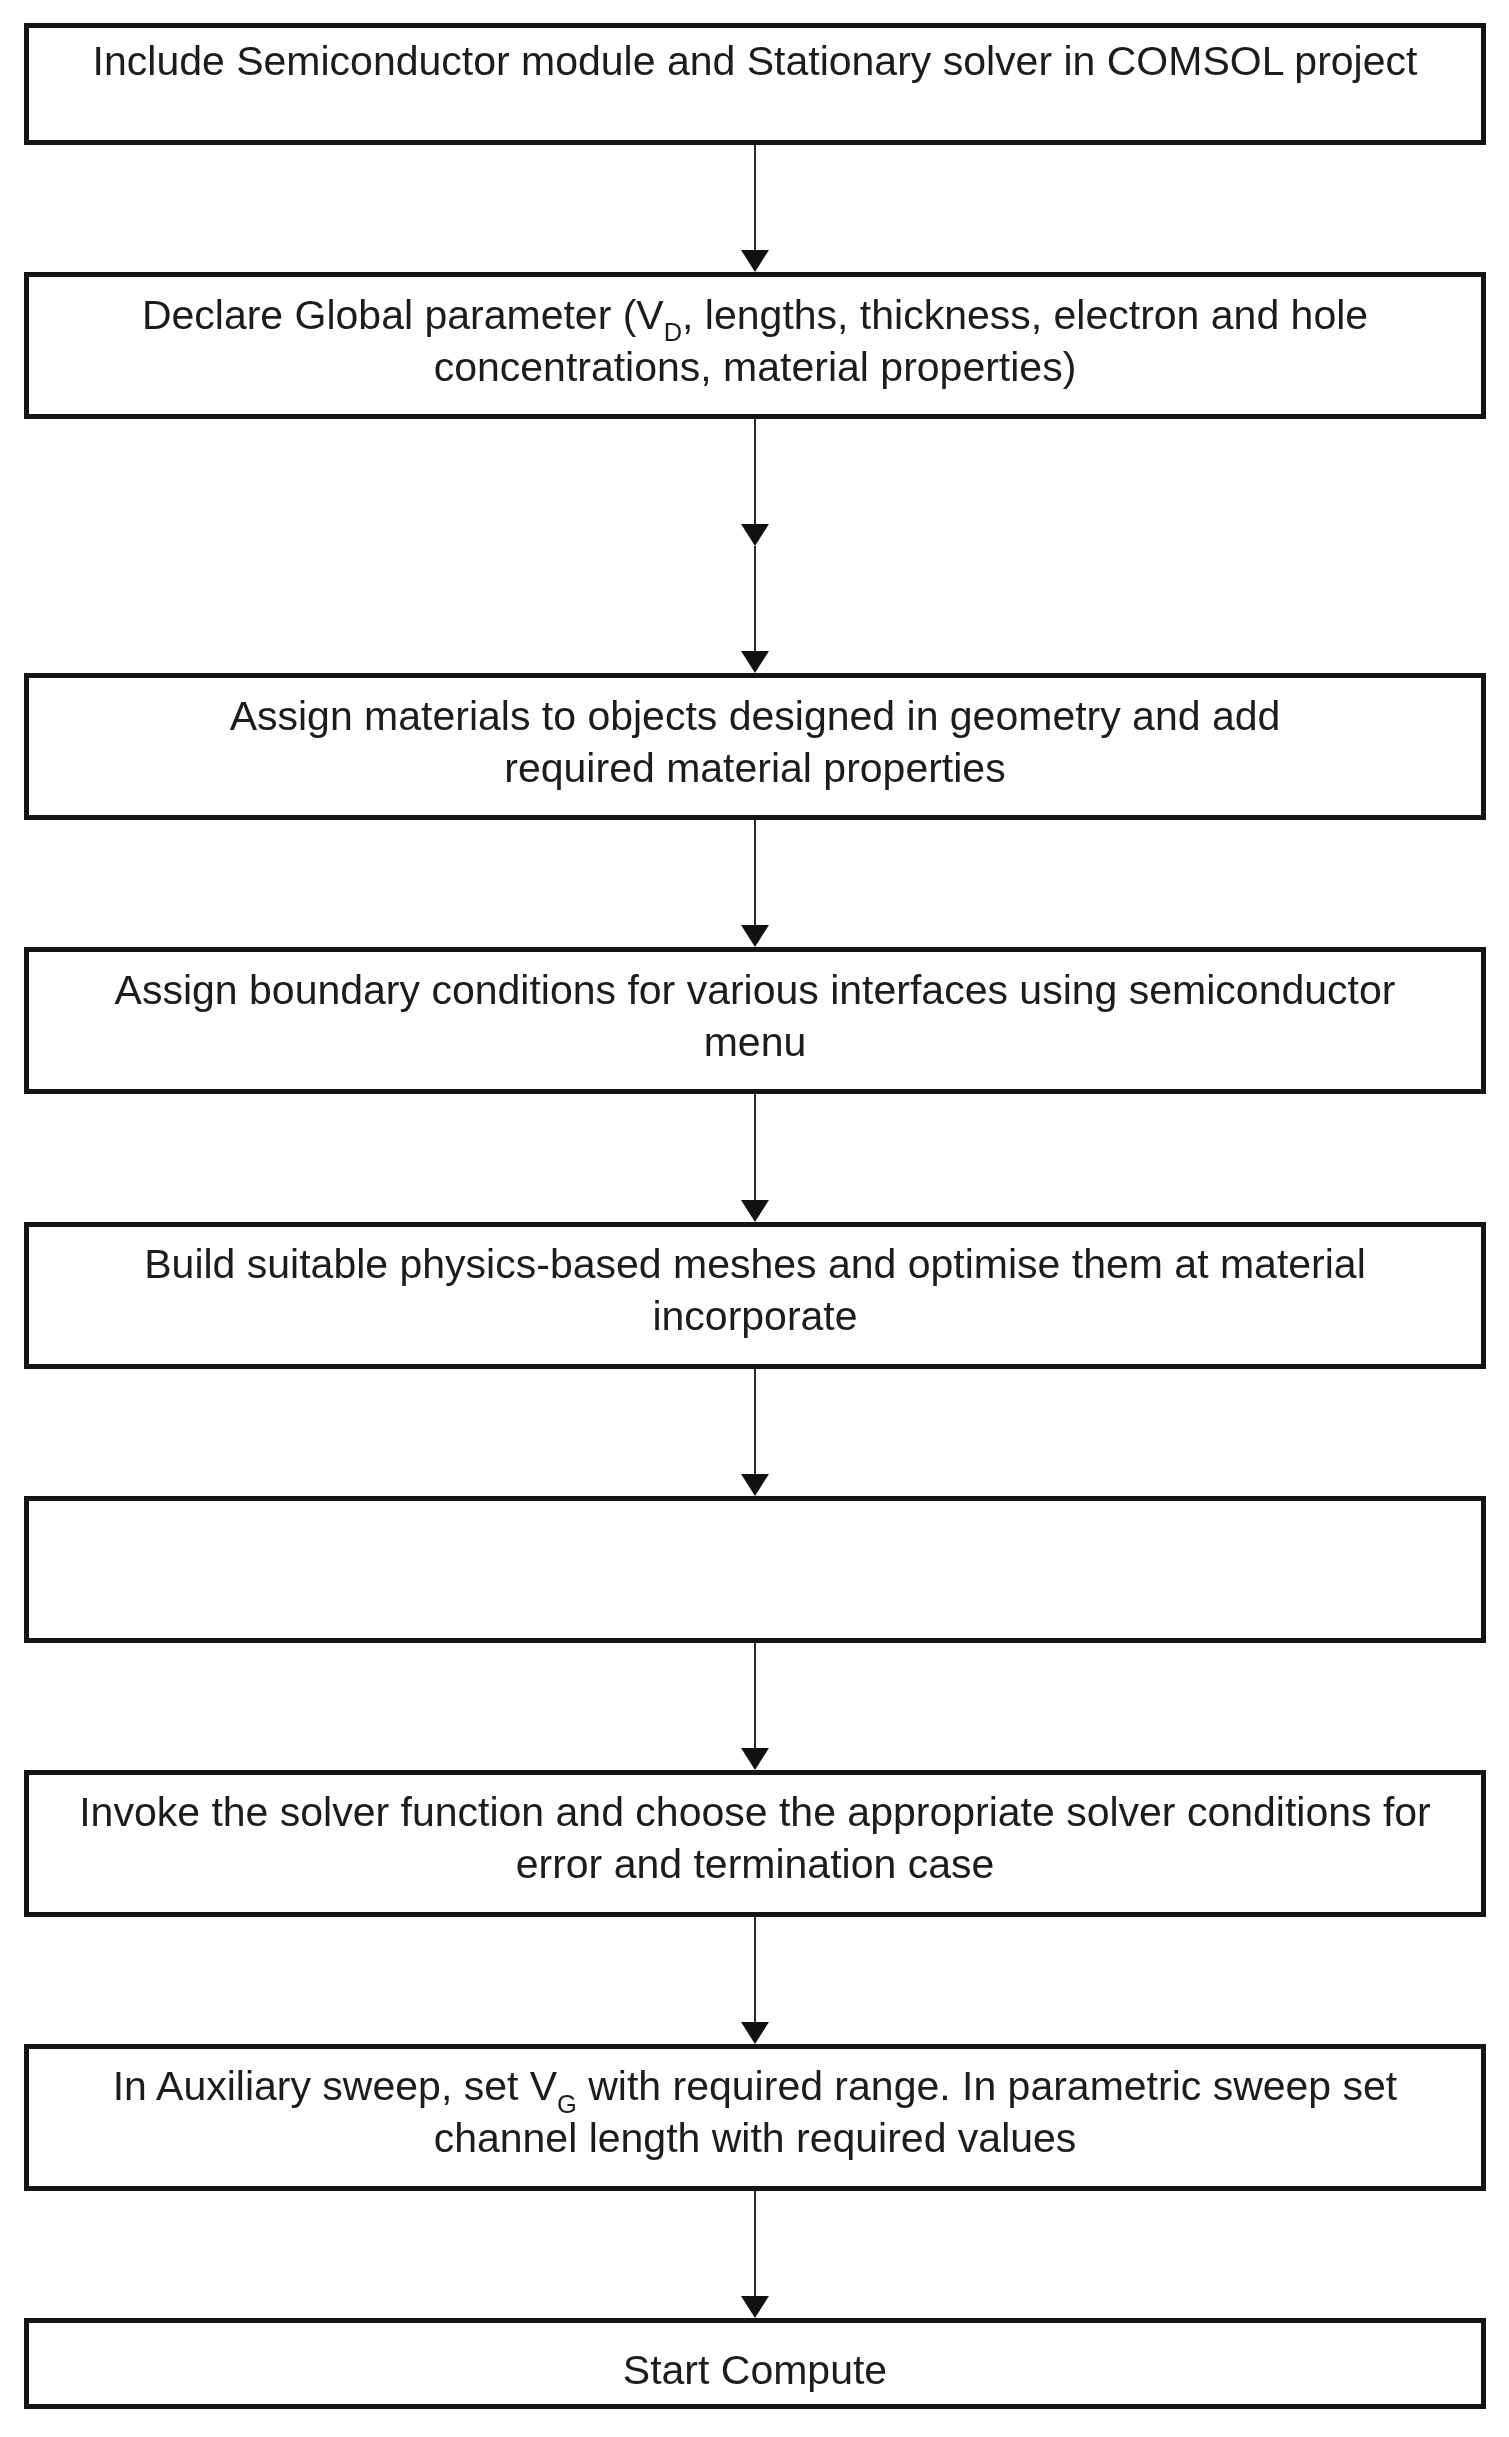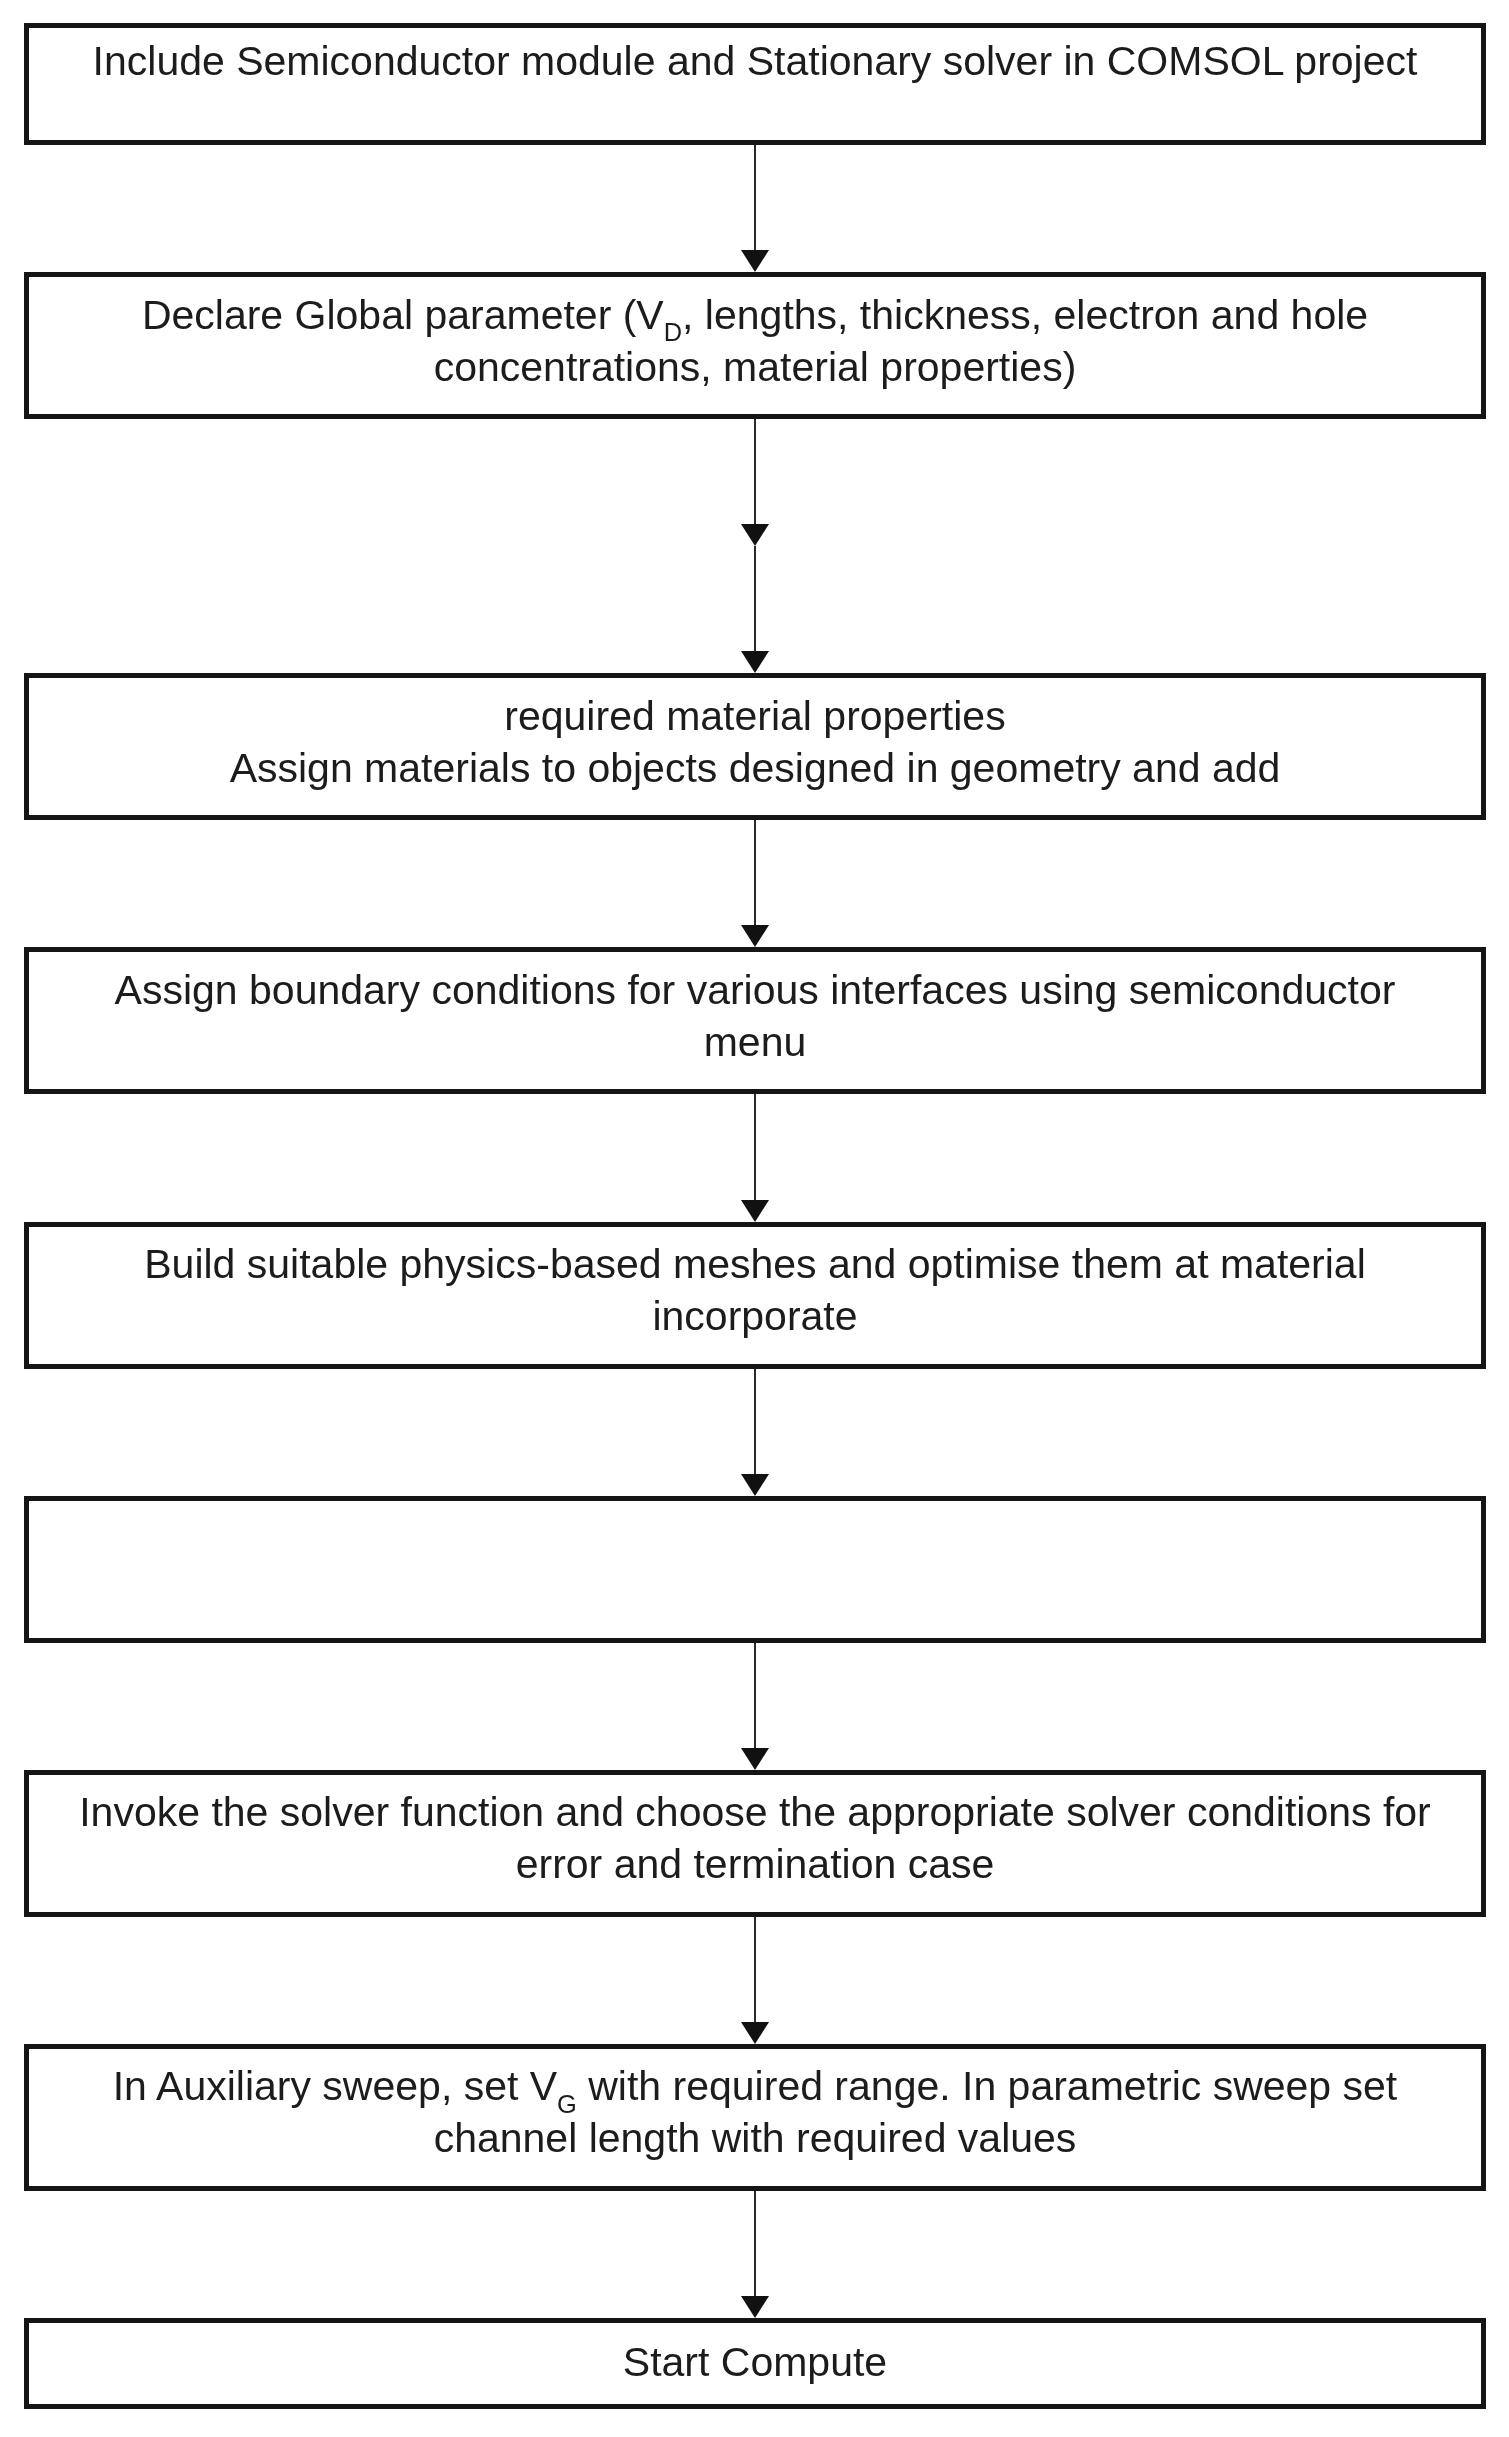--- a/index.html
+++ b/index.html
@@ -38,20 +38,21 @@
     padding: 4.9px 16.3px 14.7px 16.3px;
     flex: 0 0 auto;
   }
   .box:first-child {
     min-height: 122px;
     padding-bottom: 51px;
   }
   .box:last-child {
     min-height: 91px;
     padding-bottom: 8.1px;
+    justify-content: flex-end;
   }
   .box-line {
     display: block;
     white-space: nowrap;
   }
   sub.subscript {
     font-size: 0.62em;
     line-height: 0;
     position: relative;
     top: 0.12em;
@@ -96,22 +97,22 @@
     </div>
     <div class="arrow">
       <div class="arrow-line"></div>
       <div class="arrow-head"></div>
     </div>
     <div class="arrow">
       <div class="arrow-line"></div>
       <div class="arrow-head"></div>
     </div>
     <div class="box">
+      <span class="box-line"><span>Assign materials to objects designed in geometry and add</span></span>
       <span class="box-line"><span>required  material properties</span></span>
-      <span class="box-line"><span>Assign materials to objects designed in geometry and add</span></span>
     </div>
     <div class="arrow">
       <div class="arrow-line"></div>
       <div class="arrow-head"></div>
     </div>
     <div class="box">
       <span class="box-line"><span>Assign boundary conditions for various interfaces using semiconductor</span></span>
       <span class="box-line"><span>menu</span></span>
     </div>
     <div class="arrow">

